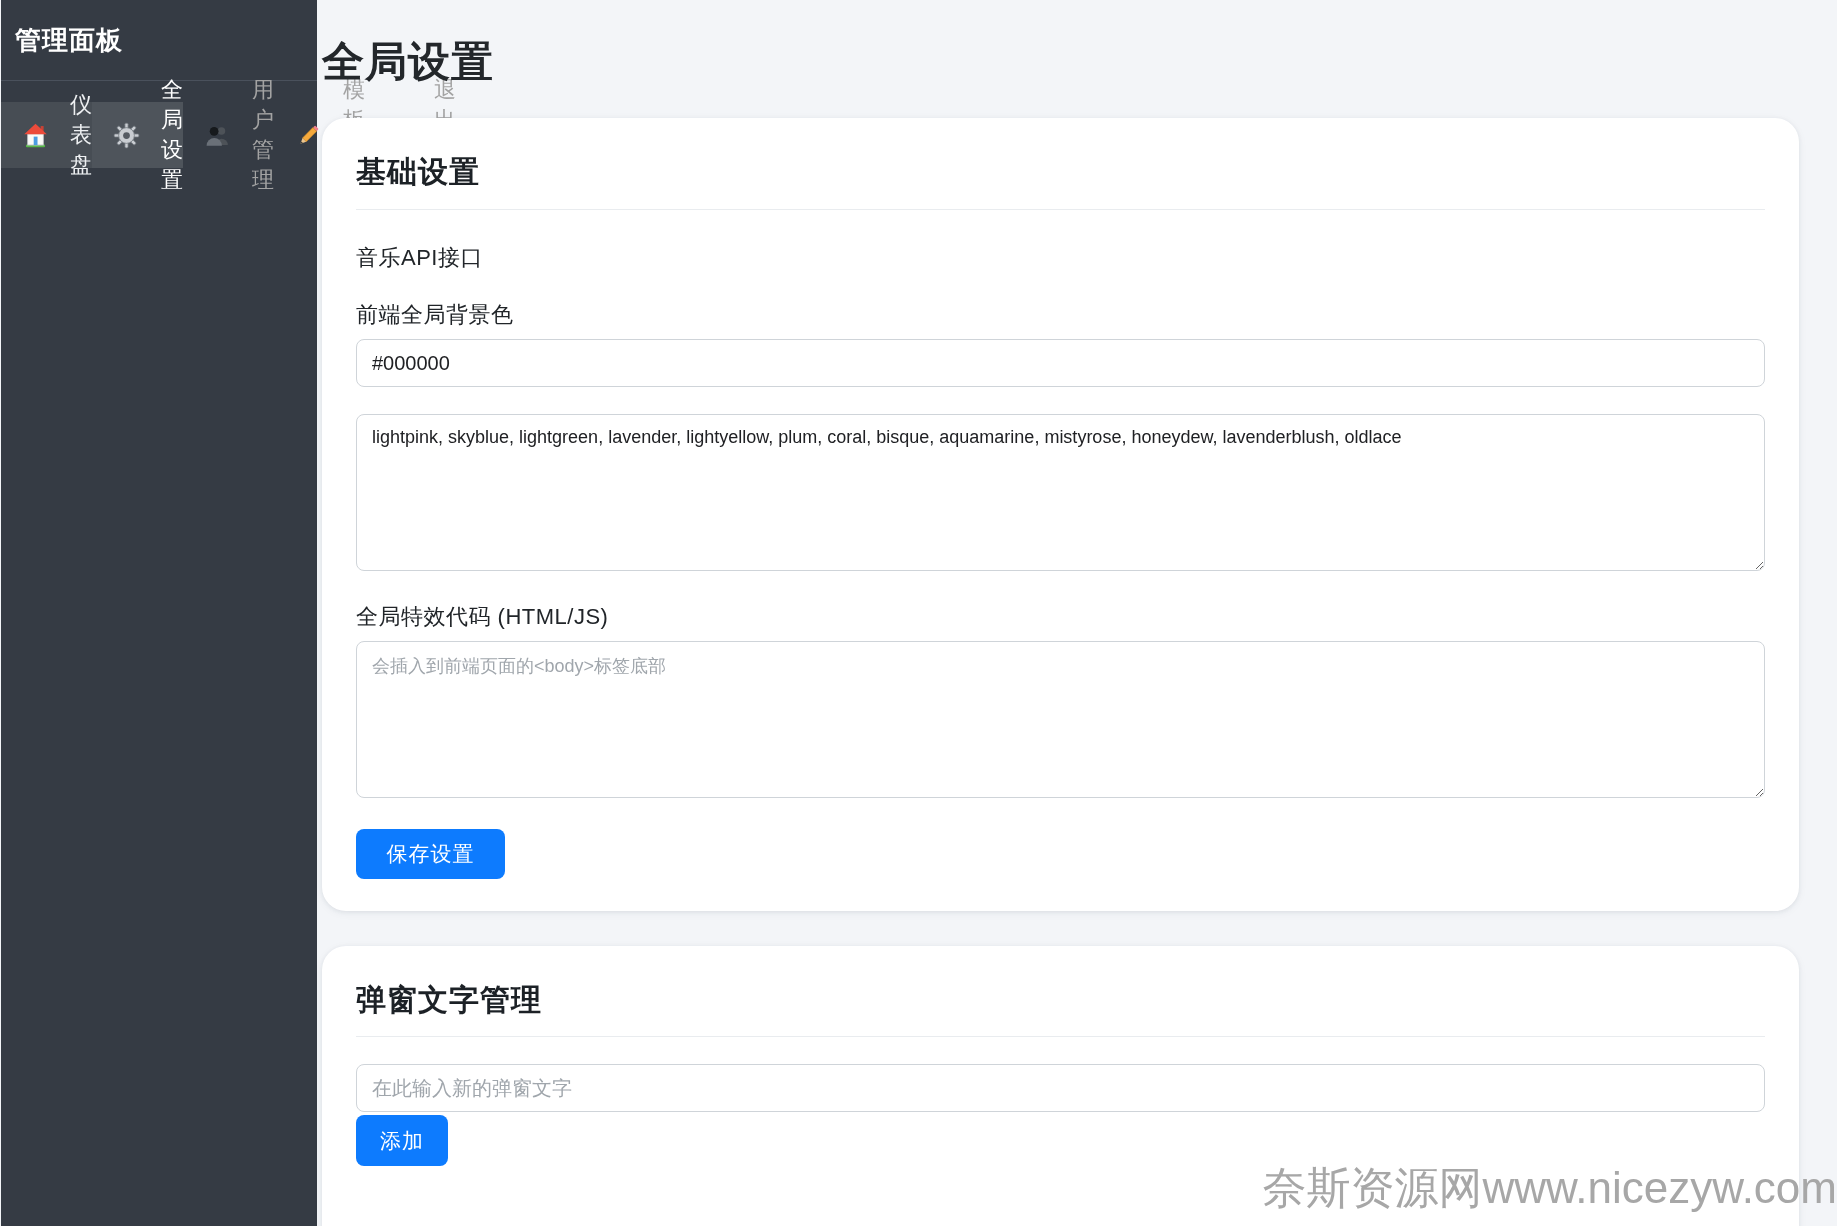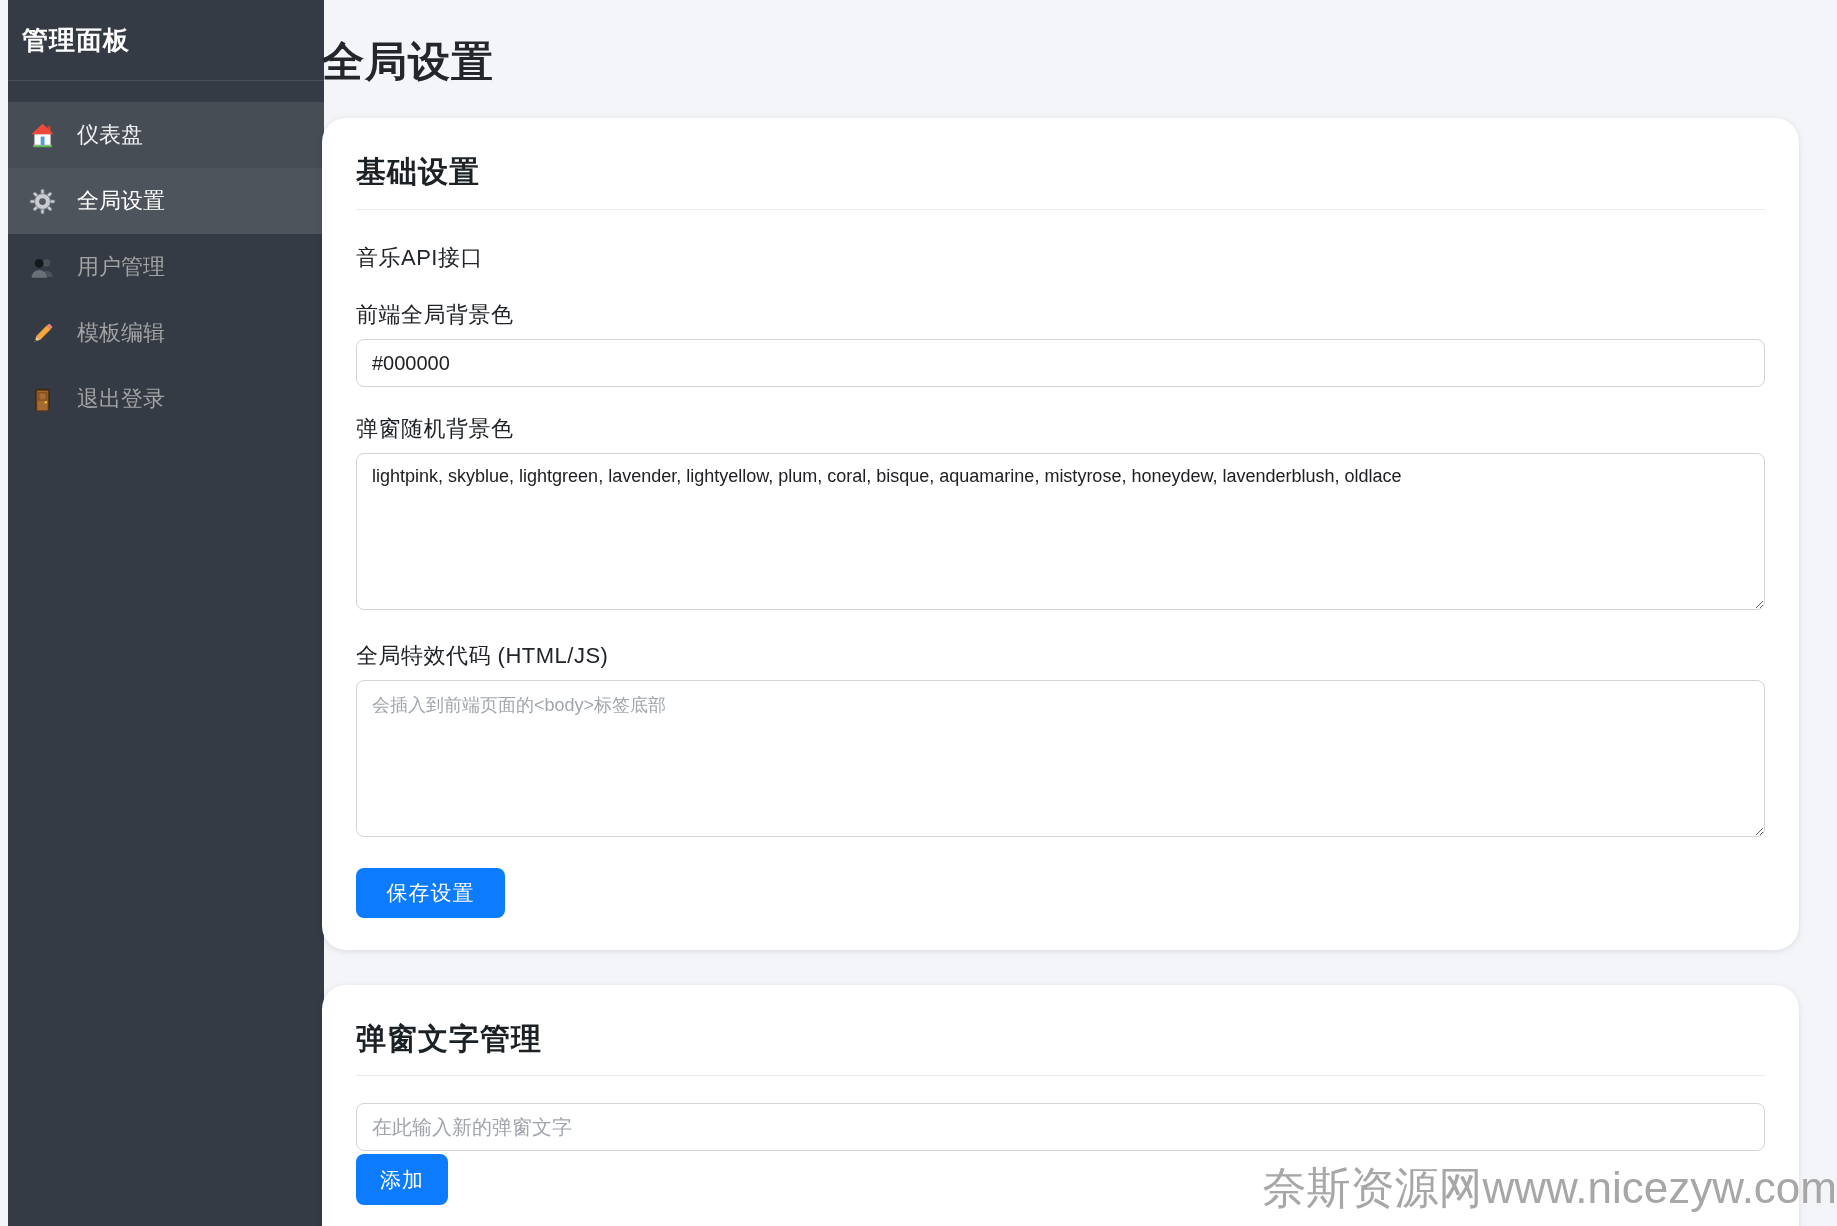--- a/index.html
+++ b/index.html
@@ -4,29 +4,29 @@
 <style>
   * { margin:0; padding:0; box-sizing:border-box; }
   html,body { width:1837px; height:1226px; overflow:hidden; }
   body {
     font-family:"Liberation Sans","DejaVu Sans",sans-serif;
     background:#f3f5f8; color:#212529; position:relative;
   }
 
   
   .sidebar {
-    position:absolute; left:8px; top:0; width:316px; height:1226px;
+    position:absolute; left:1px; top:0; width:316px; height:1226px;
     background:#353b44;
   }
   .sidebar-header {
     height:81px; display:flex; align-items:center; padding:0 14px;
     border-bottom:1px solid #4a515c;
   }
   .sidebar-header h1 { font-size:26px; font-weight:bold; color:#ffffff; letter-spacing:1px; }
-  .nav { padding-top:21px; display:flex; flex-direction:column; }
+  .nav { padding-top:21px; display:flex; }
   .nav-item {
     height:66px; display:flex; align-items:center; gap:21px;
     padding:0 0 0 21px; cursor:pointer; color:#a3a3a3; font-size:22px;
   }
   .nav-item .ico { width:27px; height:27px; flex:0 0 27px; display:inline-flex; }
   .nav-item .ico svg { width:100%; height:100%; }
   .nav-item.lit    { background:#474d54; color:#eef0f2; }
   .nav-item.active { background:#4e545b; color:#ffffff; }
 
   
@@ -166,21 +166,20 @@
     <div class="fgroup">
       <label>音乐API接口</label>
     </div>
 
     <div class="fgroup">
       <label>前端全局背景色</label>
       <input class="tinput mono" type="text" value="#000000" style="">
     </div>
 
     <div class="fgroup">
-      <label>弹窗随机背景色</label>
       <textarea class="tarea" spellcheck="false" style="">lightpink, skyblue, lightgreen, lavender, lightyellow, plum, coral, bisque, aquamarine, mistyrose, honeydew, lavenderblush, oldlace</textarea>
     </div>
 
     <div class="fgroup" style="margin-bottom:0">
       <label>全局特效代码 (HTML/JS)</label>
       <textarea class="tarea" spellcheck="false" placeholder="会插入到前端页面的&lt;body&gt;标签底部" style=""></textarea>
     </div>
 
     <div class="save-row">
       <button class="btn btn-save">保存设置</button>

